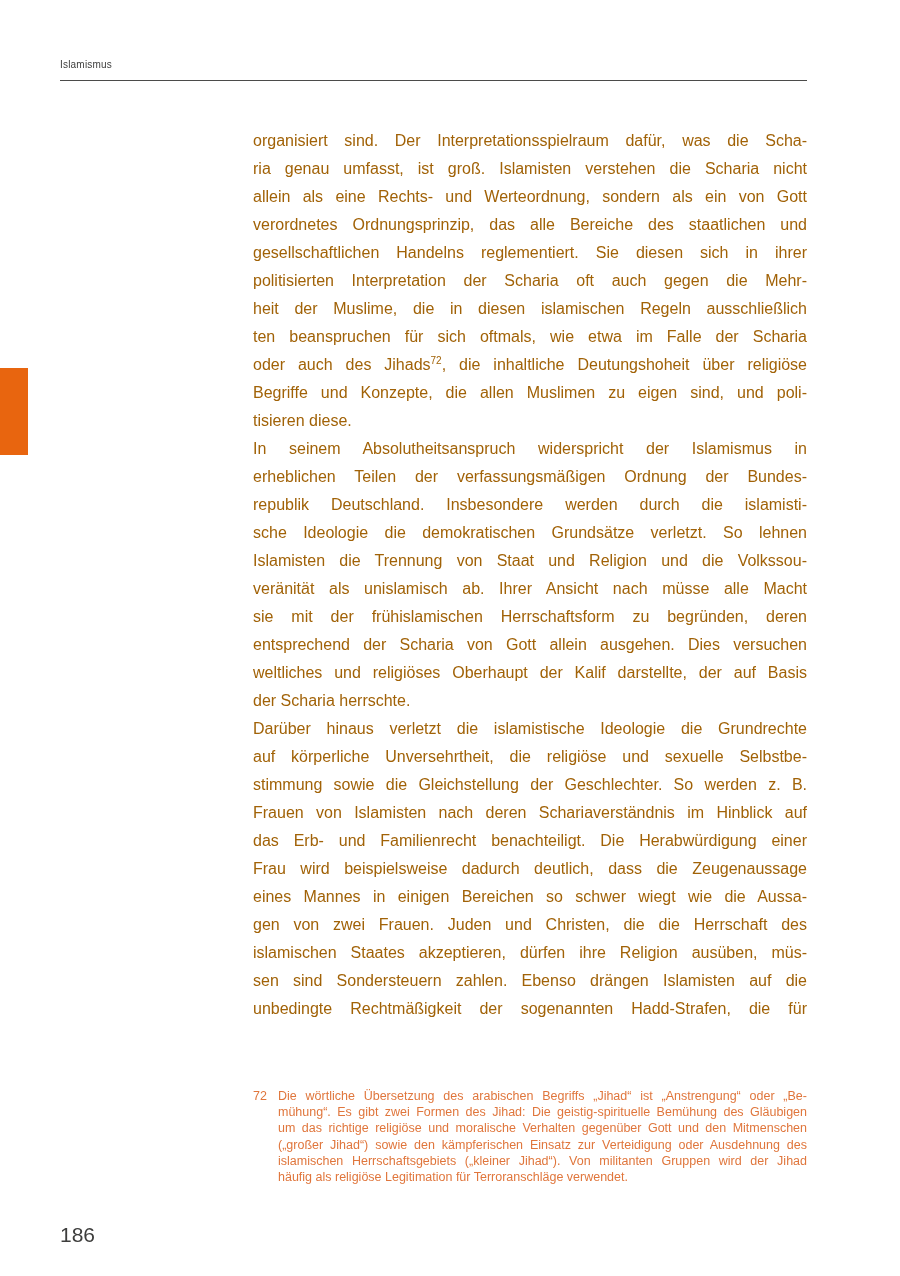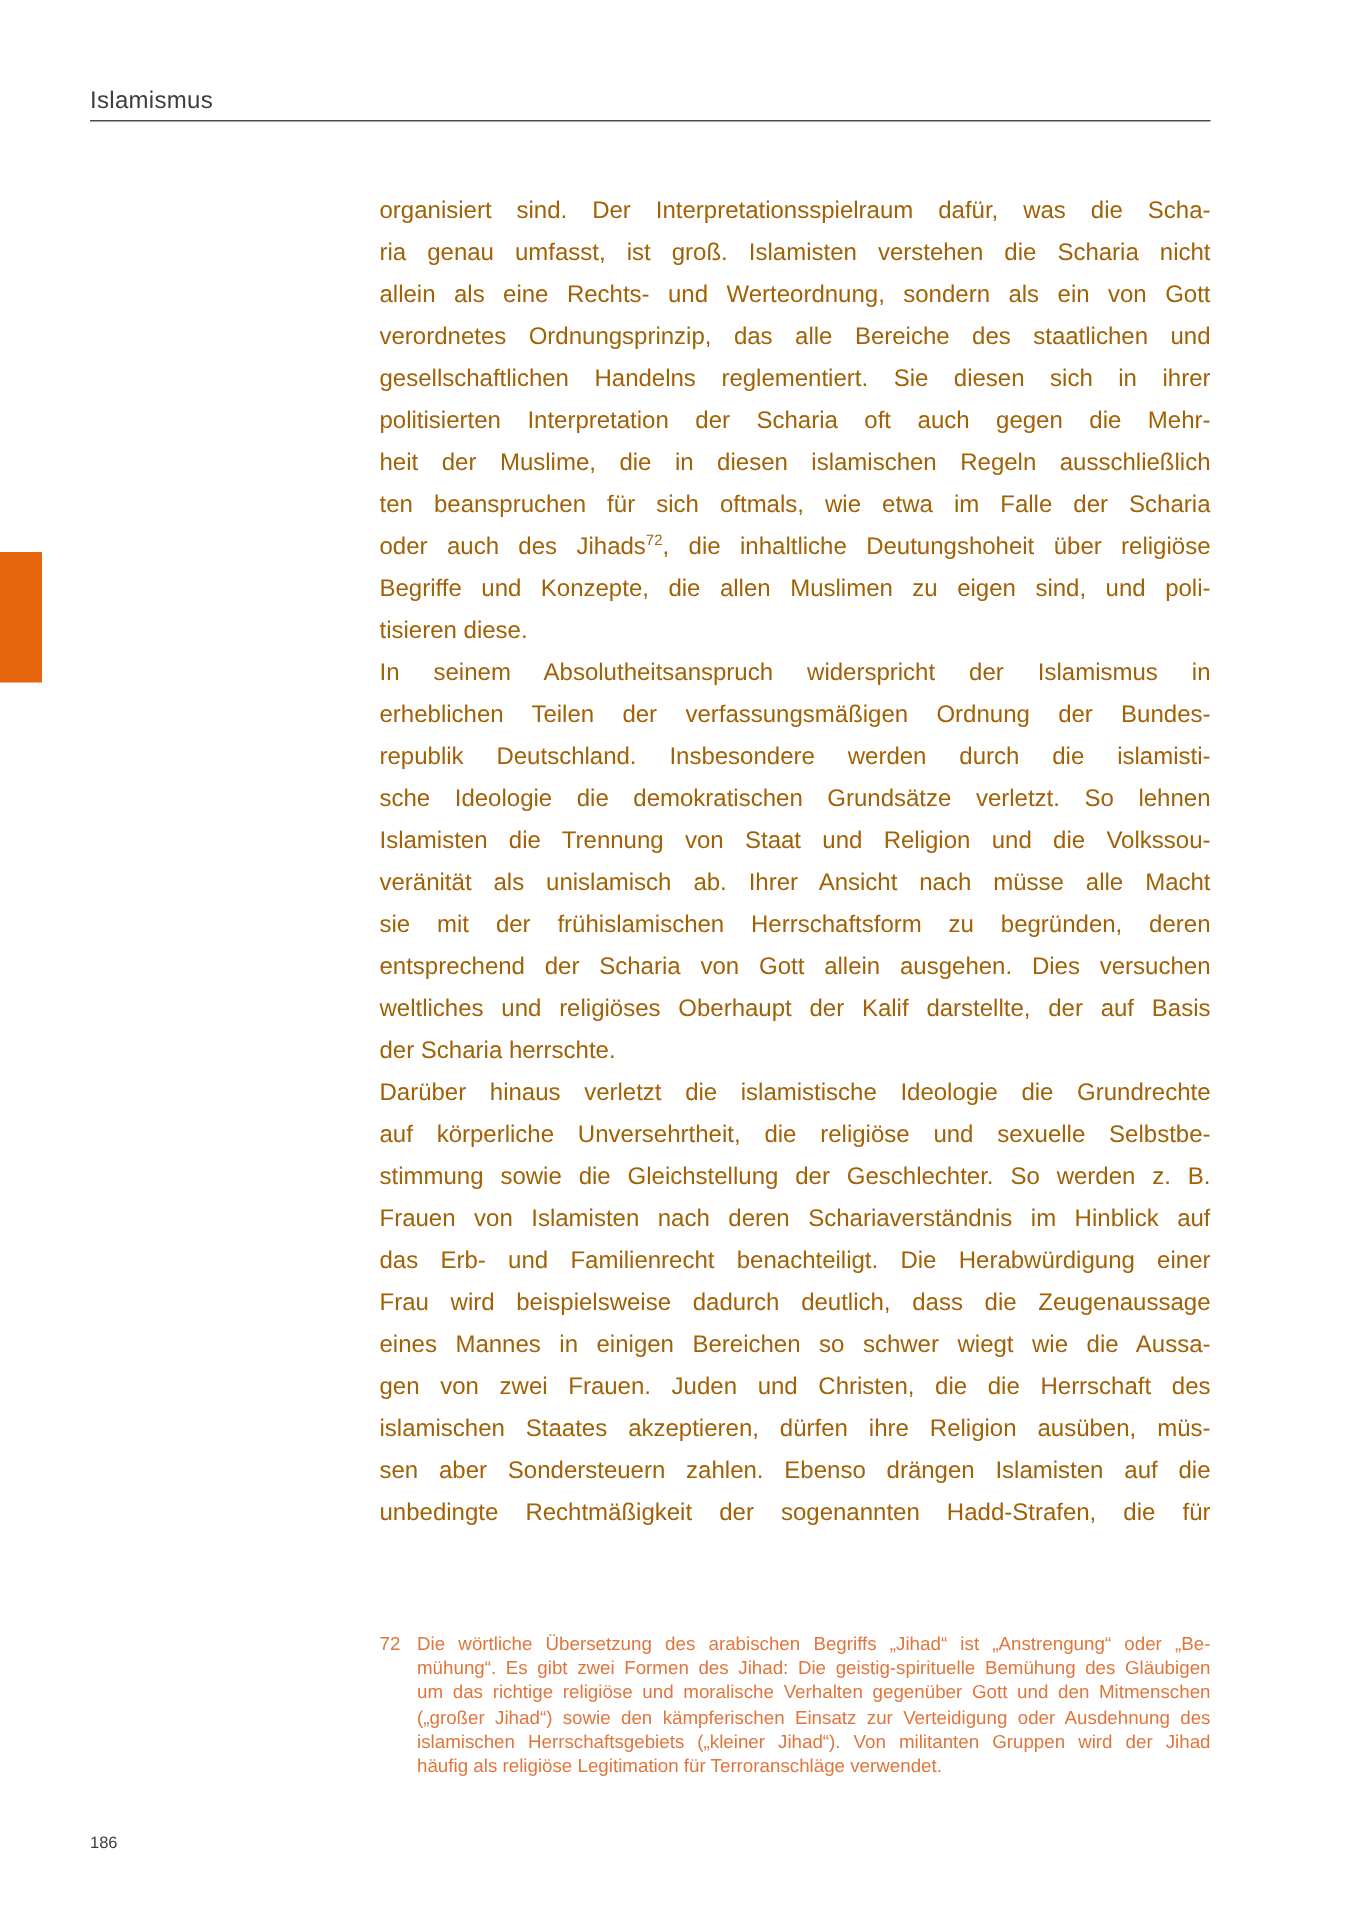--- a/index.html
+++ b/index.html
@@ -10,21 +10,21 @@
     background: #ffffff;
     font-family: "Liberation Sans", "DejaVu Sans", sans-serif;
     color: #3E3E3D;
     overflow: hidden;
   }
   
   .running-header {
     position: absolute;
     left: 60px;
     top: 59px;
-    font-size: 16px;
+    font-size: 10px;
     letter-spacing: 0.2px;
     color: #3E3E3D;
   }
   .header-rule {
     position: absolute;
     left: 60px;
     top: 80px;
     width: 747px;
     height: 0;
     border-top: 1.5px solid #4B4B4A;
@@ -82,21 +82,21 @@
     text-align-last: justify;
     height: 16.2px;
     overflow: hidden;
   }
   .fline.flush-left { text-align-last: left; }
   
   .page-number {
     position: absolute;
     left: 60px;
     top: 1223px;
-    font-size: 11px;
+    font-size: 21px;
     color: #3E3E3D;
   }
 </style>
 </head>
 <body>
 
 <div class="page">
 
   <div class="running-header">Islamismus</div>
 
@@ -128,21 +128,21 @@
       <div class="line flush-left">der Scharia herrschte.</div>
       <div class="line">Darüber hinaus verletzt die islamistische Ideologie die Grundrechte</div>
       <div class="line">auf körperliche Unversehrtheit, die religiöse und sexuelle Selbstbe-</div>
       <div class="line">stimmung sowie die Gleichstellung der Geschlechter. So werden z. B.</div>
       <div class="line">Frauen von Islamisten nach deren Schariaverständnis im Hinblick auf</div>
       <div class="line">das Erb- und Familienrecht benachteiligt. Die Herabwürdigung einer</div>
       <div class="line">Frau wird beispielsweise dadurch deutlich, dass die Zeugenaussage</div>
       <div class="line">eines Mannes in einigen Bereichen so schwer wiegt wie die Aussa-</div>
       <div class="line">gen von zwei Frauen. Juden und Christen, die die Herrschaft des</div>
       <div class="line">islamischen Staates akzeptieren, dürfen ihre Religion ausüben, müs-</div>
-      <div class="line">sen aber Sondersteuern zahlen. Ebenso drängen Islamisten auf die</div>
+      <div class="line">sen sind Sondersteuern zahlen. Ebenso drängen Islamisten auf die</div>
       <div class="line">unbedingte Rechtmäßigkeit der sogenannten Hadd-Strafen, die für</div>
     </div>
 
   <div class="footnote" style="color: rgb(224, 118, 60);">
     <span class="footnote-number">72</span>
     <div>
         <div class="fline">Die wörtliche Übersetzung des arabischen Begriffs „Jihad“ ist „Anstrengung“ oder „Be-</div>
         <div class="fline">mühung“. Es gibt zwei Formen des Jihad: Die geistig-spirituelle Bemühung des Gläubigen</div>
         <div class="fline">um das richtige religiöse und moralische Verhalten gegenüber Gott und den Mitmenschen</div>
         <div class="fline">(„großer Jihad“) sowie den kämpferischen Einsatz zur Verteidigung oder Ausdehnung des</div>

